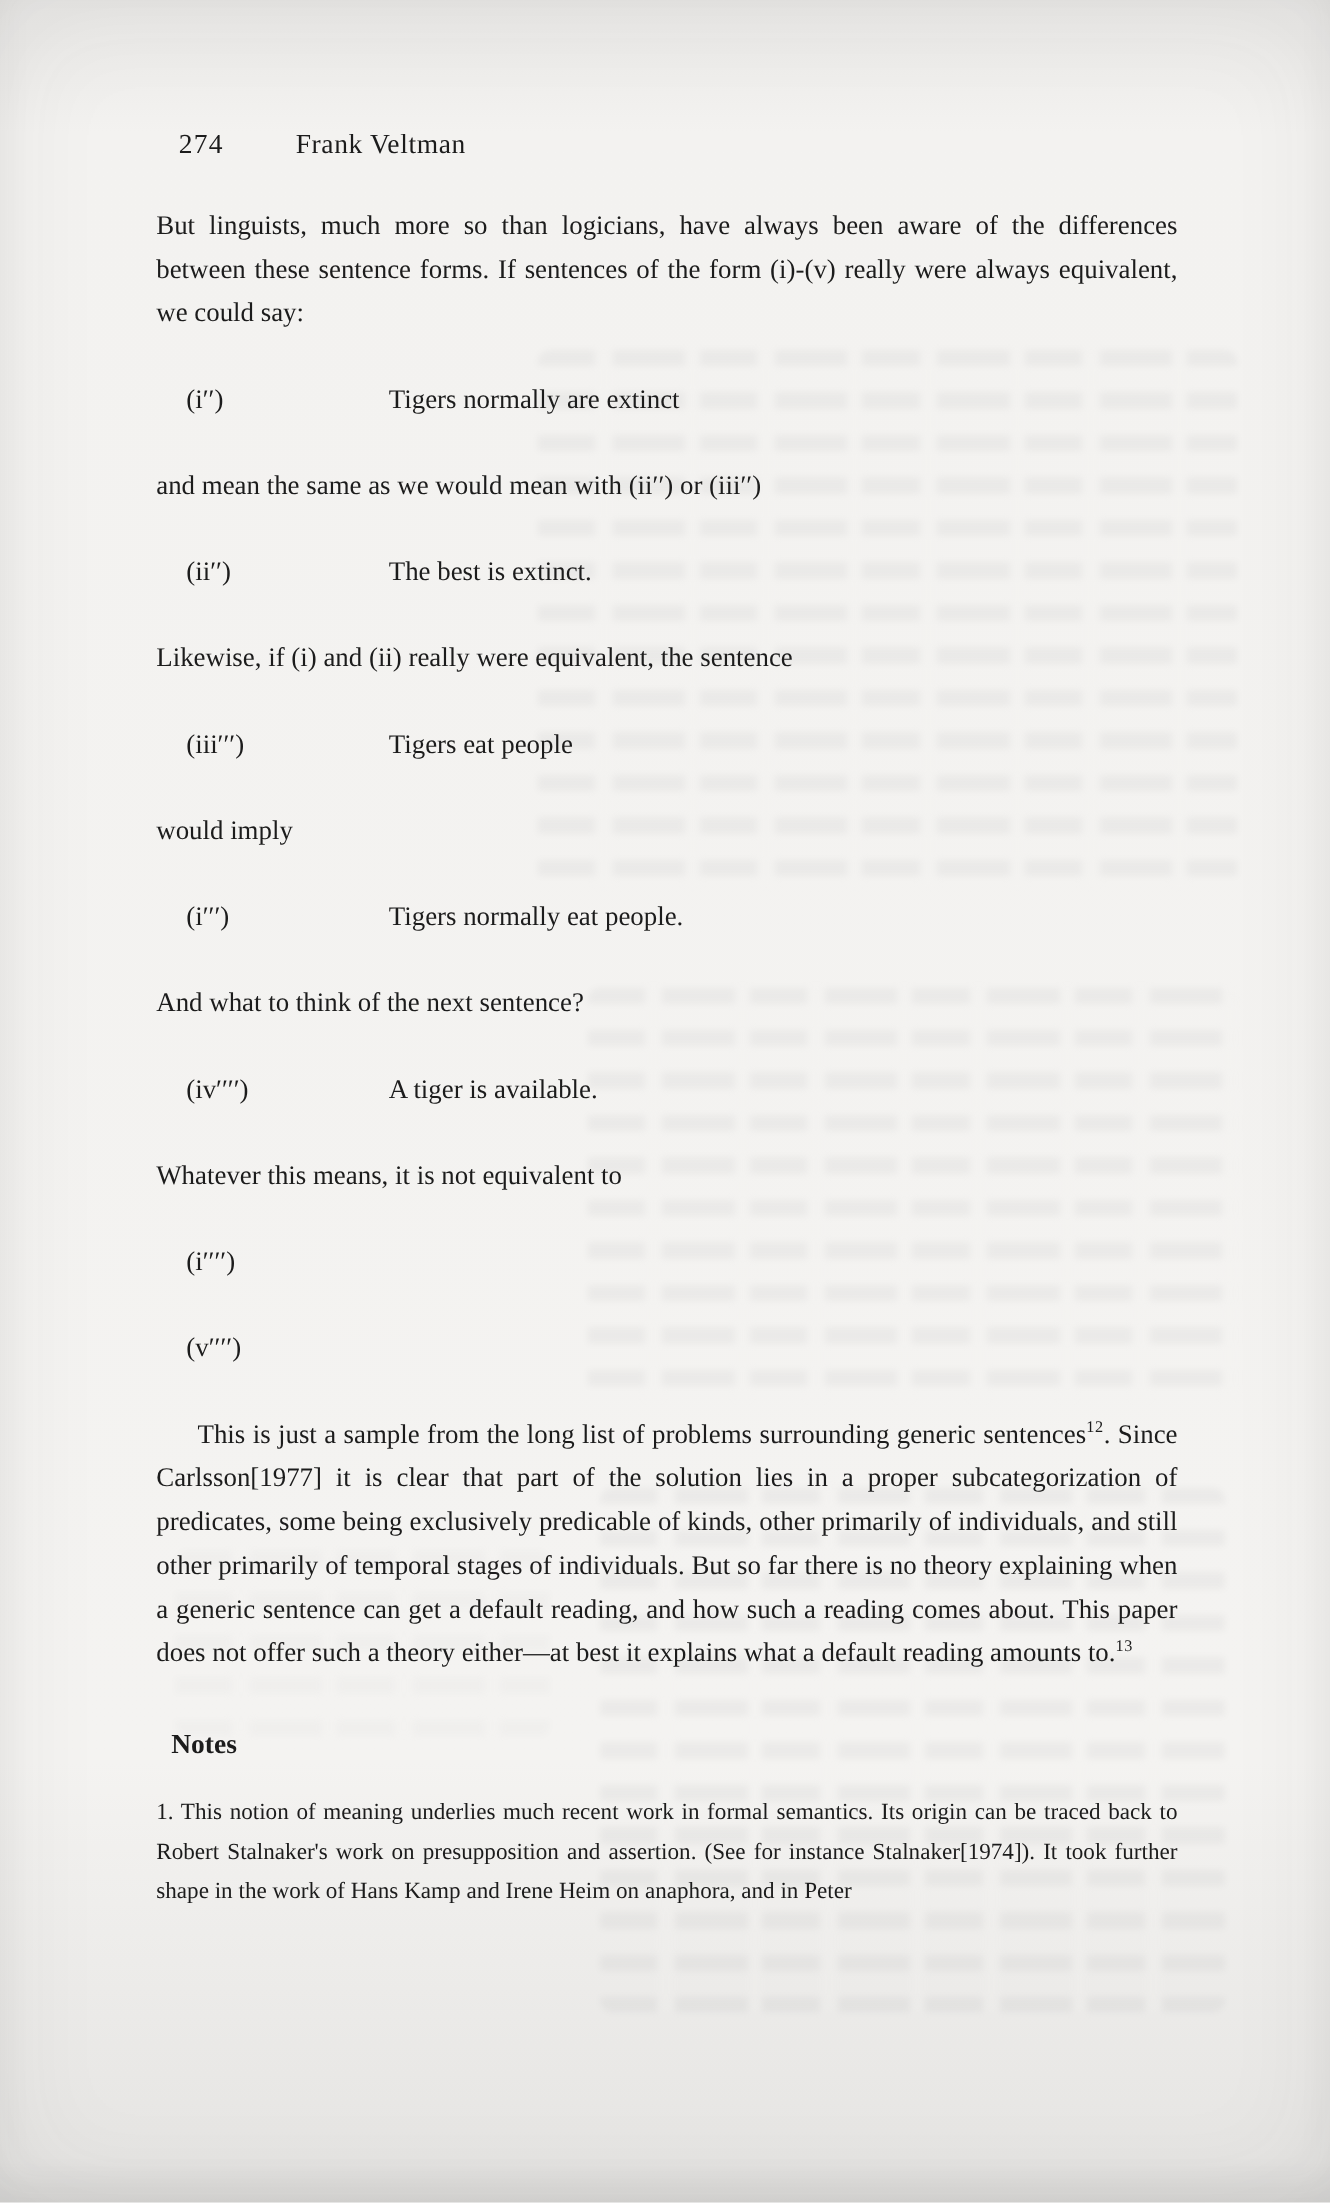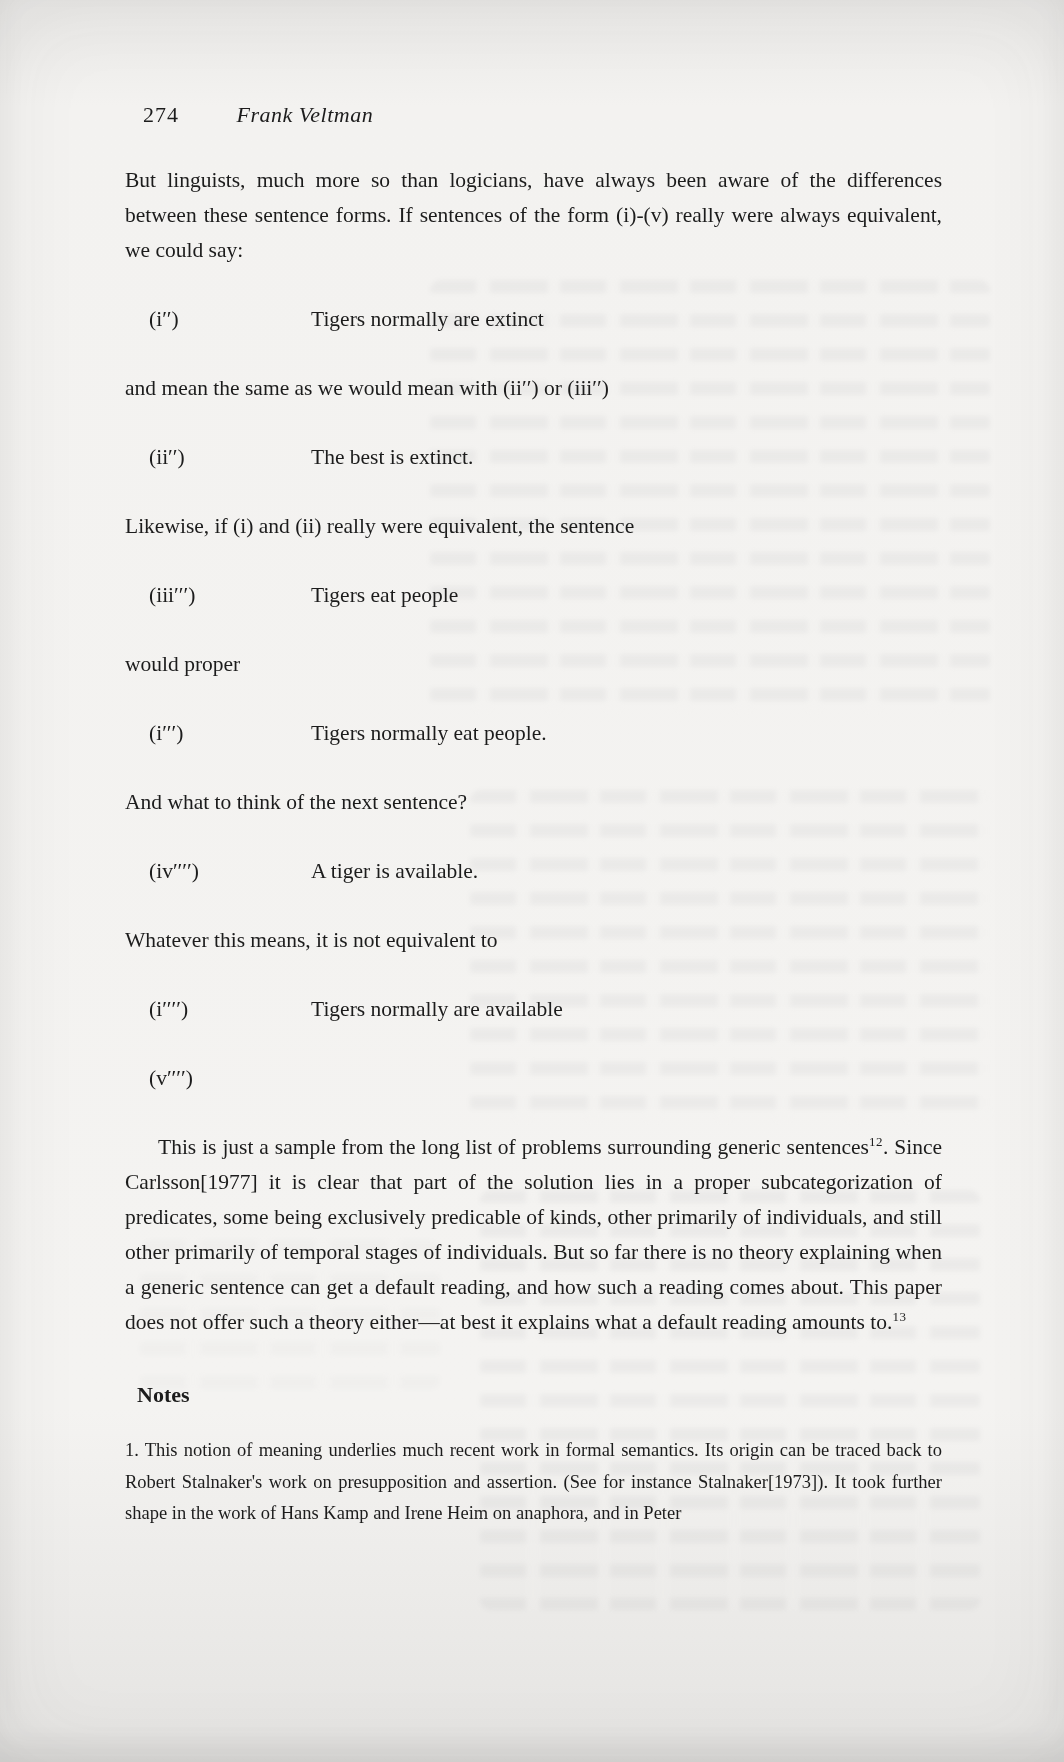--- a/index.html
+++ b/index.html
@@ -43,21 +43,20 @@
     padding: 100px 122px 0 125px;
     box-sizing: border-box;
   }
   .header {
     margin-left: 18px;
     line-height: 29px;
     font-size: 22px;
   }
   .pagenum { letter-spacing: 1px; }
   .runhead {
-    font-style: italic;
     margin-left: 52px;
     letter-spacing: 0.5px;
   }
   .para {
     margin: 34px 0 0 0;
     font-size: 21.5px;
     line-height: 35px;
     text-align: justify;
   }
   .example {
@@ -128,46 +127,45 @@
       <span>The best is extinct.</span>
     </div>
 
     <p class="inter">Likewise, if (i) and (ii) really were equivalent, the sentence</p>
 
     <div class="example">
       <span class="lbl">(iii′′′)</span>
       <span>Tigers eat people</span>
     </div>
 
-    <p class="inter">would proper</p>
+    <p class="inter">would imply</p>
 
     <div class="example">
       <span class="lbl">(i′′′)</span>
       <span>Tigers normally eat people.</span>
     </div>
 
     <p class="inter">And what to think of the next sentence?</p>
 
     <div class="example">
       <span class="lbl">(iv′′′′)</span>
       <span>A tiger is available.</span>
     </div>
 
     <p class="inter">Whatever this means, it is not equivalent to</p>
 
     <div class="example">
       <span class="lbl">(i′′′′)</span>
-      <span>Tigers normally are available</span>
     </div>
 
 
     <div class="example">
       <span class="lbl">(v′′′′)</span>
     </div>
 
     <p class="para closing"><span>This is just a sample from the long list of problems surrounding generic sentences</span><sup>12</sup><span>. Since Carlsson[1977] it is clear that part of the solution lies in a proper subcategorization of predicates, some being exclusively predicable of kinds, other primarily of individuals, and still other primarily of temporal stages of individuals. But so far there is no theory explaining when a generic sentence can get a default reading, and how such a reading comes about. This paper does not offer such a theory either—at best it explains what a default reading amounts to.</span><sup>13</sup></p>
 
     <h2 class="notes-heading">Notes</h2>
 
-    <p class="footnote">1. This notion of meaning underlies much recent work in formal semantics. Its origin can be traced back to Robert Stalnaker's work on presupposition and assertion. (See for instance Stalnaker[1973]). It took further shape in the work of Hans Kamp and Irene Heim on anaphora, and in Peter</p>
+    <p class="footnote">1. This notion of meaning underlies much recent work in formal semantics. Its origin can be traced back to Robert Stalnaker's work on presupposition and assertion. (See for instance Stalnaker[1974]). It took further shape in the work of Hans Kamp and Irene Heim on anaphora, and in Peter</p>
 
   </div>
 </div>
 
 </body></html>

